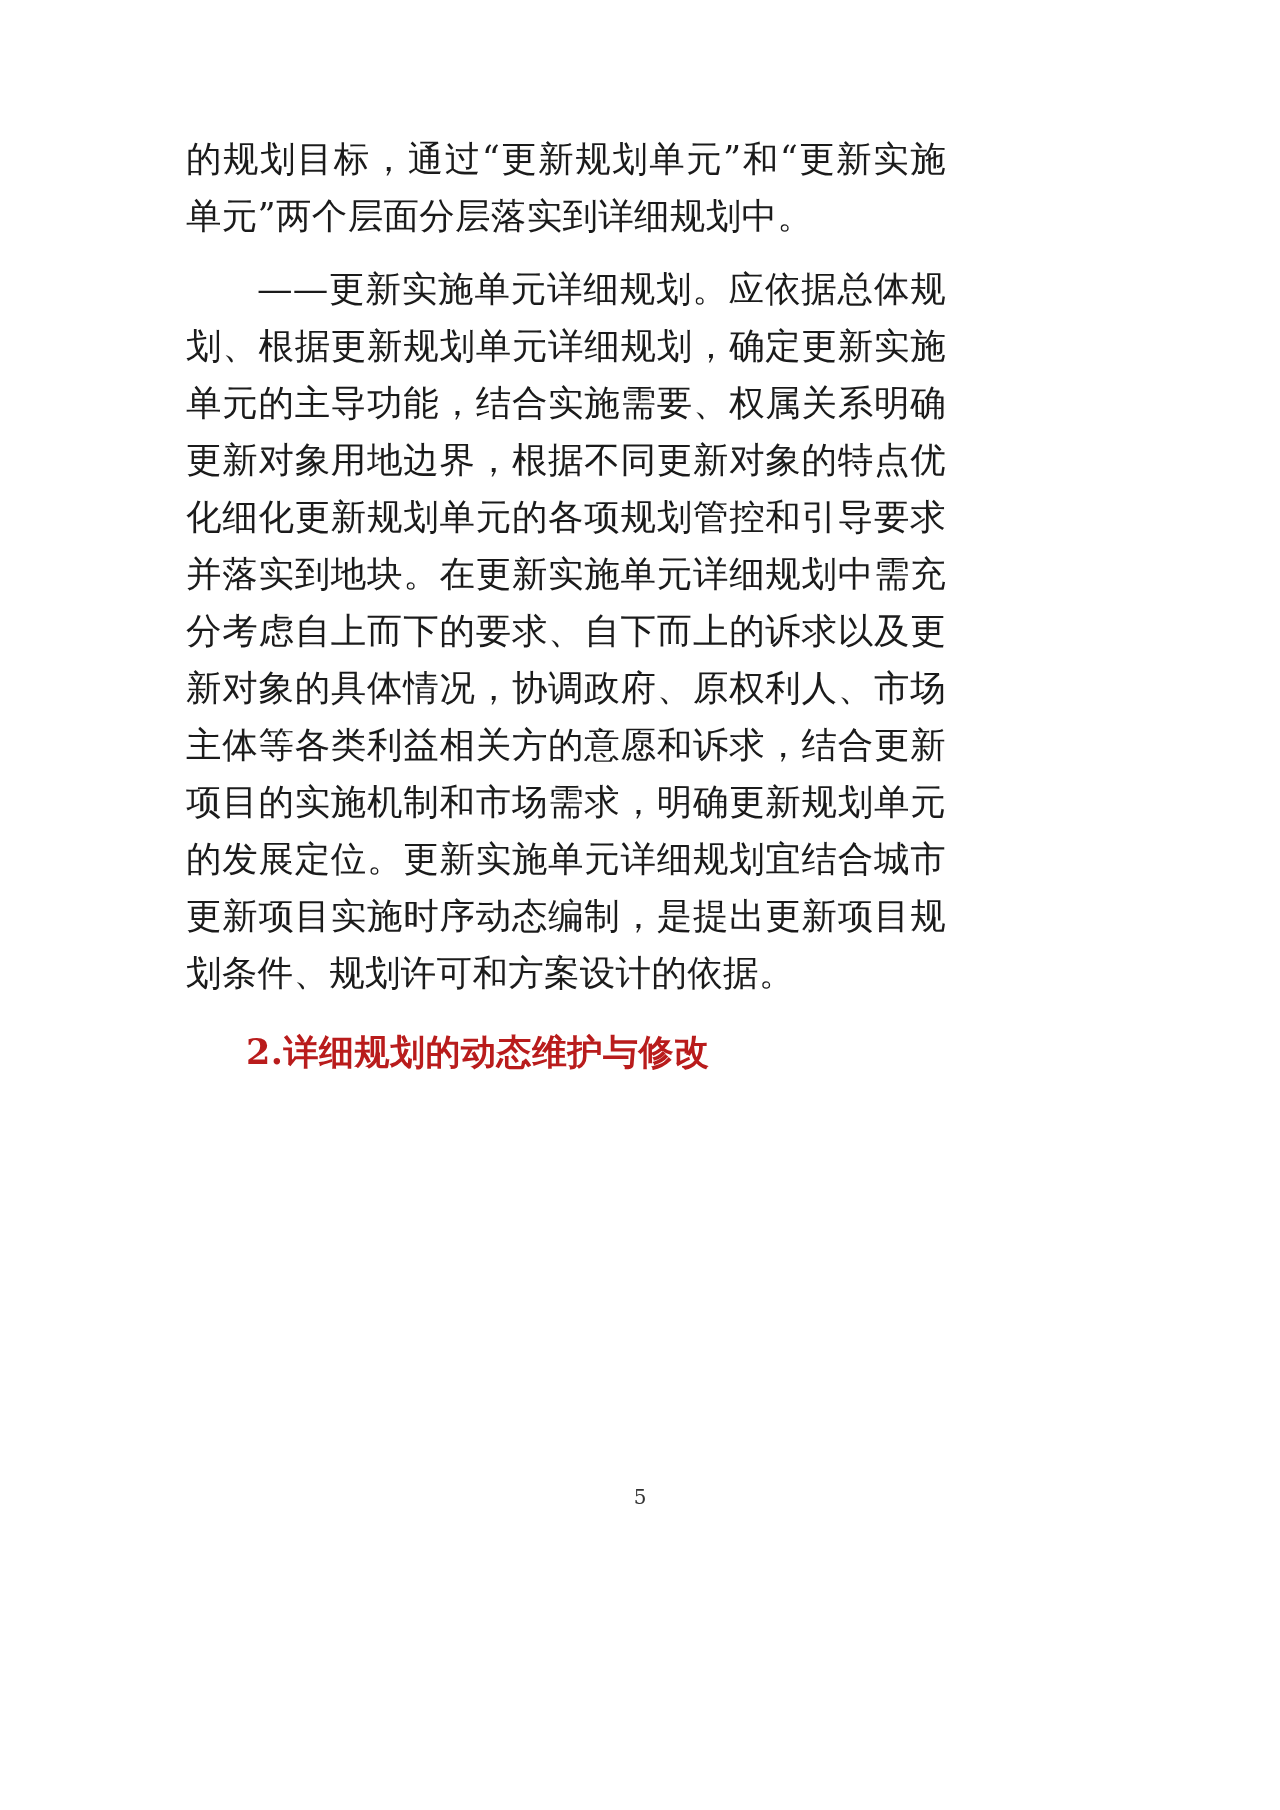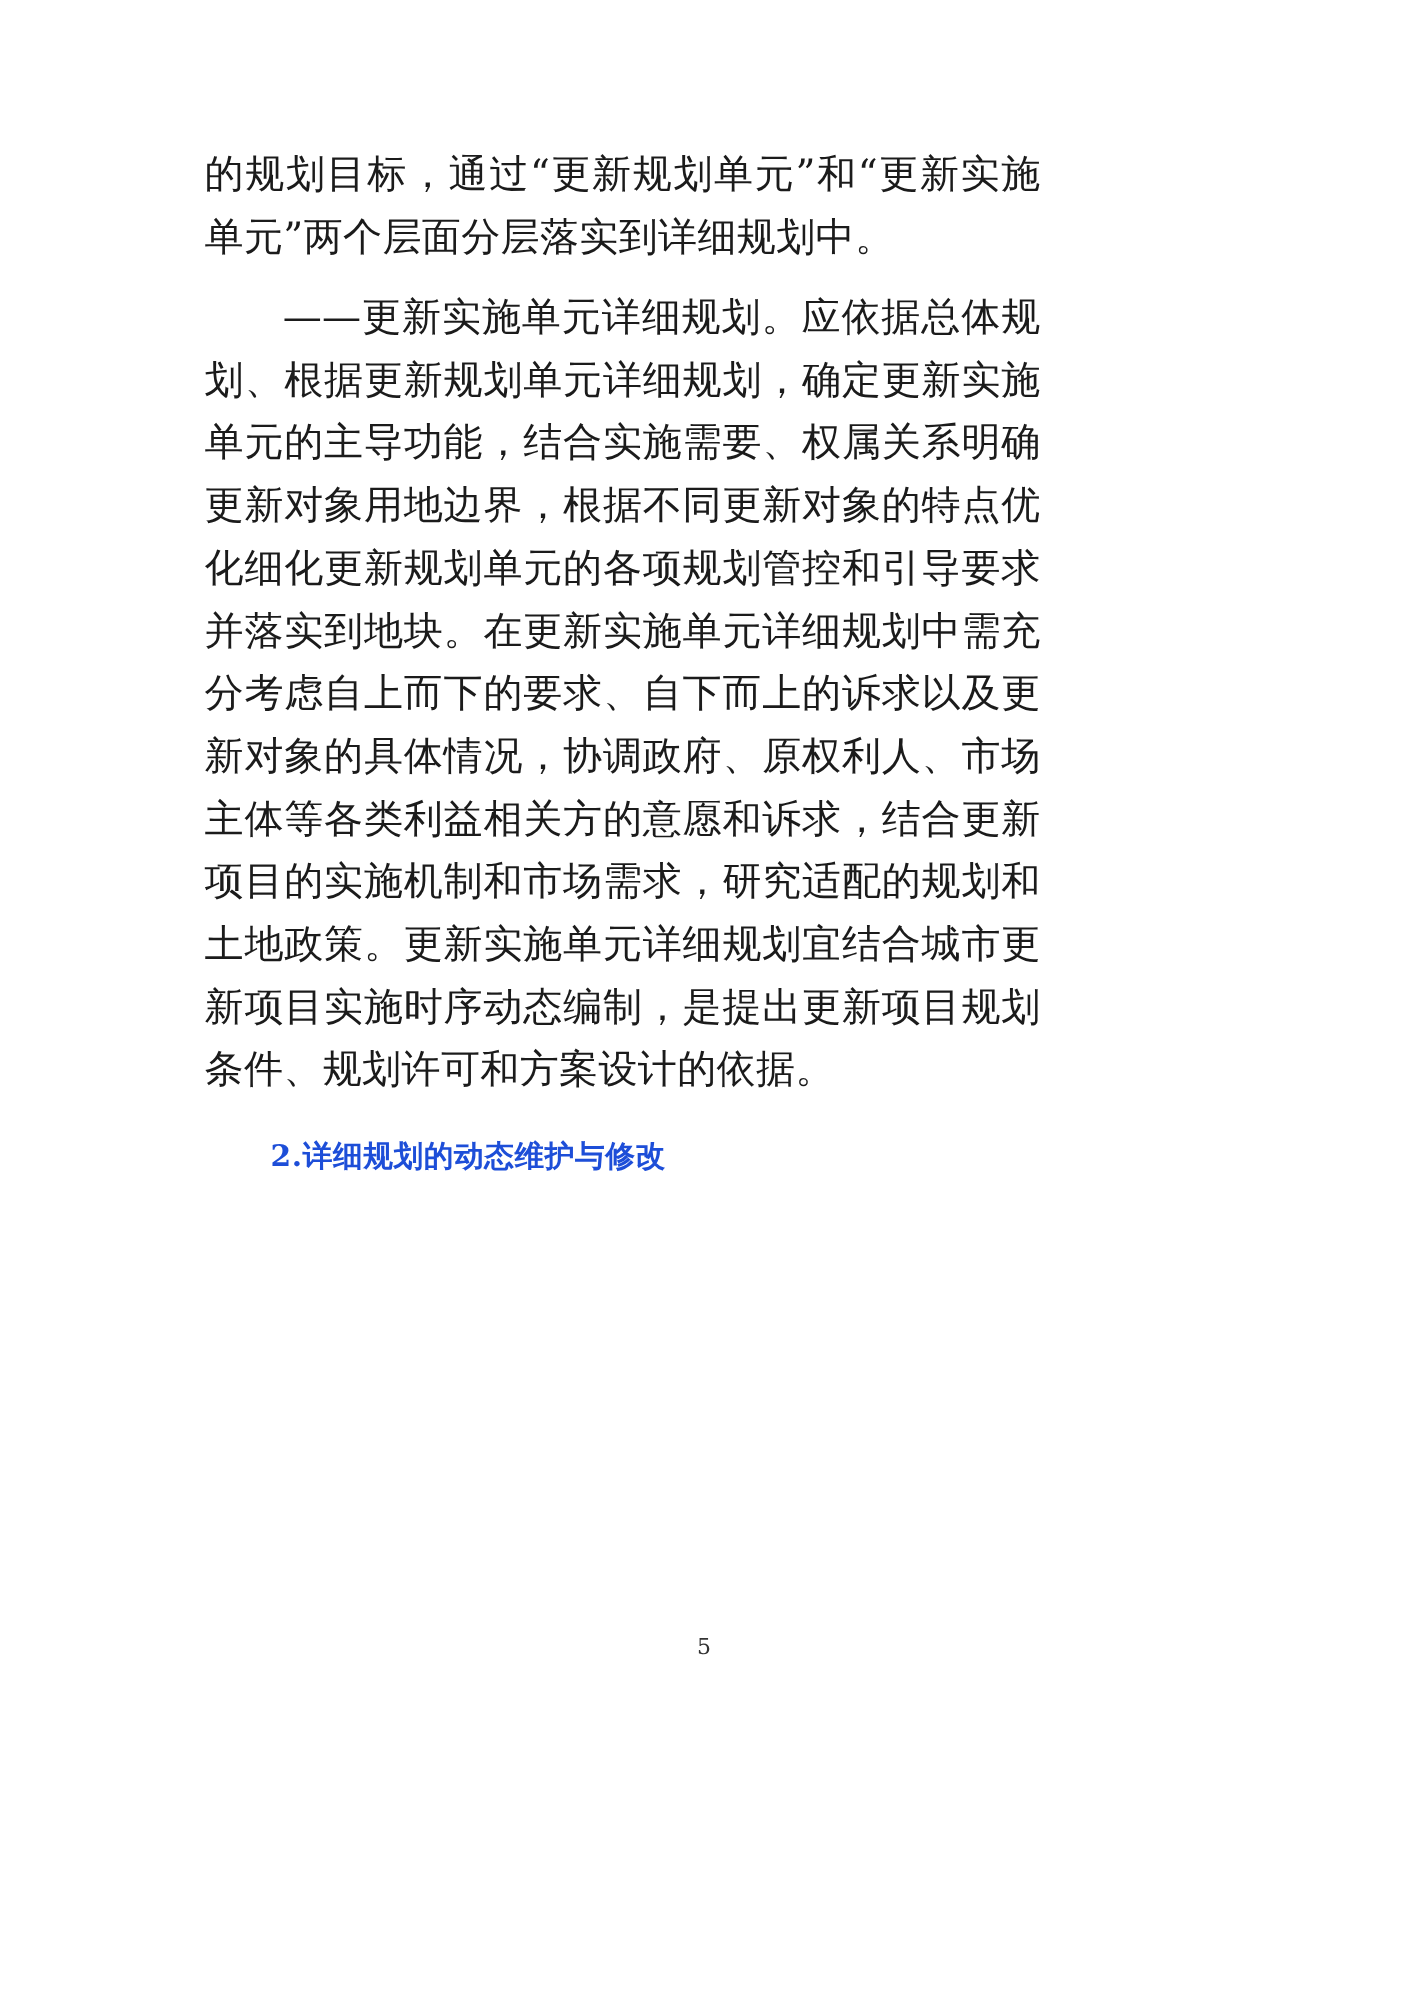--- a/index.html
+++ b/index.html
@@ -32,24 +32,24 @@
     margin: 0 0 0 0;
   }
   .para.indent {
     text-indent: 71px;
   }
   .para + .para {
     margin-top: 16px;
   }
   .heading {
     font-family: "DejaVu Serif", "Liberation Serif", serif;
-    font-size: 27px;
+    font-size: 35px;
     line-height: 57px;
     font-weight: bold;
-    color: #1d4ed8;
+    color: #b91c1c;
     text-indent: 60px;
     margin: 22px 0 0 0;
     letter-spacing: 0.5px;
   }
   .page-number {
     position: absolute;
     left: 0;
     right: 0;
     top: 1485px;
     text-align: center;
@@ -57,17 +57,17 @@
     font-size: 20px;
     color: #333333;
   }
 </style>
 </head>
 <body>
 
 <div class="page">
   <div class="content">
     <p class="para">的规划目标，通过“更新规划单元”和“更新实施单元”两个层面分层落实到详细规划中。</p>
-    <p class="para indent">——更新实施单元详细规划。应依据总体规划、根据更新规划单元详细规划，确定更新实施单元的主导功能，结合实施需要、权属关系明确更新对象用地边界，根据不同更新对象的特点优化细化更新规划单元的各项规划管控和引导要求并落实到地块。在更新实施单元详细规划中需充分考虑自上而下的要求、自下而上的诉求以及更新对象的具体情况，协调政府、原权利人、市场主体等各类利益相关方的意愿和诉求，结合更新项目的实施机制和市场需求，研究适配的规划和土地政策。更新实施单元详细规划宜结合城市更新项目实施时序动态编制，是提出更新项目规划条件、规划许可和方案设计的依据。</p>
+    <p class="para indent">——更新实施单元详细规划。应依据总体规划、根据更新规划单元详细规划，确定更新实施单元的主导功能，结合实施需要、权属关系明确更新对象用地边界，根据不同更新对象的特点优化细化更新规划单元的各项规划管控和引导要求并落实到地块。在更新实施单元详细规划中需充分考虑自上而下的要求、自下而上的诉求以及更新对象的具体情况，协调政府、原权利人、市场主体等各类利益相关方的意愿和诉求，结合更新项目的实施机制和市场需求，明确更新规划单元的发展定位。更新实施单元详细规划宜结合城市更新项目实施时序动态编制，是提出更新项目规划条件、规划许可和方案设计的依据。</p>
     <h2 class="heading">2.详细规划的动态维护与修改</h2>
   </div>
   <div class="page-number">5</div>
 </div>
 
 </body></html>

